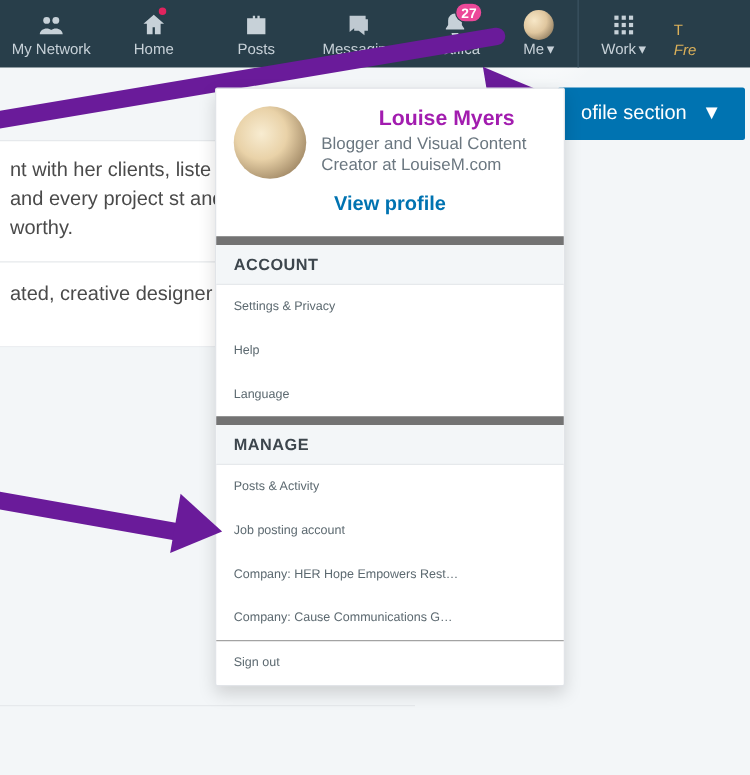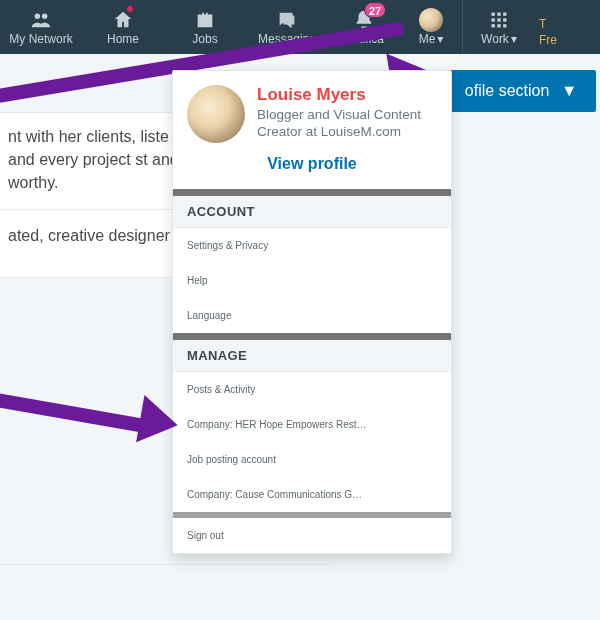--- a/index.html
+++ b/index.html
@@ -118,21 +118,21 @@
   }
   .dd-header {
     display: flex;
     padding: 14px 14px 6px 14px;
     gap: 12px;
   }
   .avatar-lg {
     width: 58px; height: 58px; border-radius: 50%; flex: none;
     background: radial-gradient(circle at 38% 38%, #f8ecd1 0%, #e9d2a8 40%, #7a6142 100%);
   }
-  .dd-name { font-size: 17px; font-weight: 700; color: #ef4444; }
+  .dd-name { font-size: 17px; font-weight: 700; color: #a21caf; margin-left: 46px; }
   .dd-headline { font-size: 13.5px; color: #6b7780; line-height: 1.25; margin-top: 2px; }
   .dd-view {
     text-align: center;
     color: #0073b1;
     font-weight: 600;
     font-size: 16px;
     padding: 6px 0 16px 0;
     cursor: pointer;
   }
   .dd-section-label {
@@ -147,21 +147,21 @@
   }
   .dd-item {
     padding: 12px 14px;
     color: #5c6970;
     cursor: pointer;
     white-space: nowrap;
     overflow: hidden;
     text-overflow: ellipsis;
     font-size: 10px;
   }
-  .dd-signout-sep { border-top:6px solid #a3a3a3; }
+  .dd-signout-sep { border-top:1px solid #a3a3a3; }
   
   .arrow1-line {
     position: absolute;
     top: 38px; left: -20px;
     width: 430px; height: 14px;
     background: #6a1b9a;
     transform: rotate(-9.5deg);
     transform-origin: left center;
     border-radius: 7px;
     z-index: 55;
@@ -219,21 +219,21 @@
     </span>
     <span class="lbl">Home</span>
     <span class="nav-badge-red"></span>
   </div>
   <div class="nav-item">
     <span class="icon">
       <svg width="22" height="22" viewBox="0 0 24 24">
           <path d="M9 4h6v2h5v14H4V6h5V4zm2 0v2h2V4h-2z"></path>
         </svg>
     </span>
-    <span class="lbl">Jobs</span>
+    <span class="lbl">Posts</span>
   </div>
   <div class="nav-item">
     <span class="icon">
       <svg width="22" height="22" viewBox="0 0 24 24">
           <path d="M4 4h14v10H9l-5 4V4zm4 3h12v10h-3v4l-5-4H8V7z" opacity="0.95"></path>
         </svg>
     </span>
     <span class="lbl">Messaging</span>
   </div>
   <div class="nav-item" style="width:72px;">
@@ -263,21 +263,21 @@
           <rect x="17" y="10" width="4" height="4"></rect>
           <rect x="3" y="17" width="4" height="4"></rect>
           <rect x="10" y="17" width="4" height="4"></rect>
           <rect x="17" y="17" width="4" height="4"></rect>
         </svg>
     </span>
     <span class="lbl"><span>Work</span><span class="caret">▾</span></span>
   </div>
   <div class="nav-item try" style="align-items:flex-start; padding-left:4px;">
     <span class="lbl" style="margin-top:10px;">T</span>
-    <span class="lbl" style="margin-top:4px;">Fre</span>
+    <span class="lbl" style="margin-top:4px;font-style:italic;">Fre</span>
   </div>
 </div>
 
 <div class="me-halo"></div>
 
 <div class="body-area">
 
   <div class="arrow1-line"></div>
   <div class="arrow1-head"></div>
 
@@ -303,22 +303,22 @@
     </div>
     <div class="dd-view">View profile</div>
 
     <div class="dd-section-label">ACCOUNT</div>
     <div class="dd-item">Settings &amp; Privacy</div>
     <div class="dd-item">Help</div>
     <div class="dd-item">Language</div>
 
     <div class="dd-section-label">MANAGE</div>
     <div class="dd-item">Posts &amp; Activity</div>
+    <div class="dd-item">Job posting account</div>
     <div class="dd-item">Company: HER Hope Empowers Rest…</div>
-    <div class="dd-item">Job posting account</div>
     <div class="dd-item">Company: Cause Communications G…</div>
 
     <div class="dd-item dd-signout-sep">Sign out</div>
   </div>
 
   <div class="arrow2-line"></div>
   <div class="arrow2-head"></div>
 
 </div>
 

